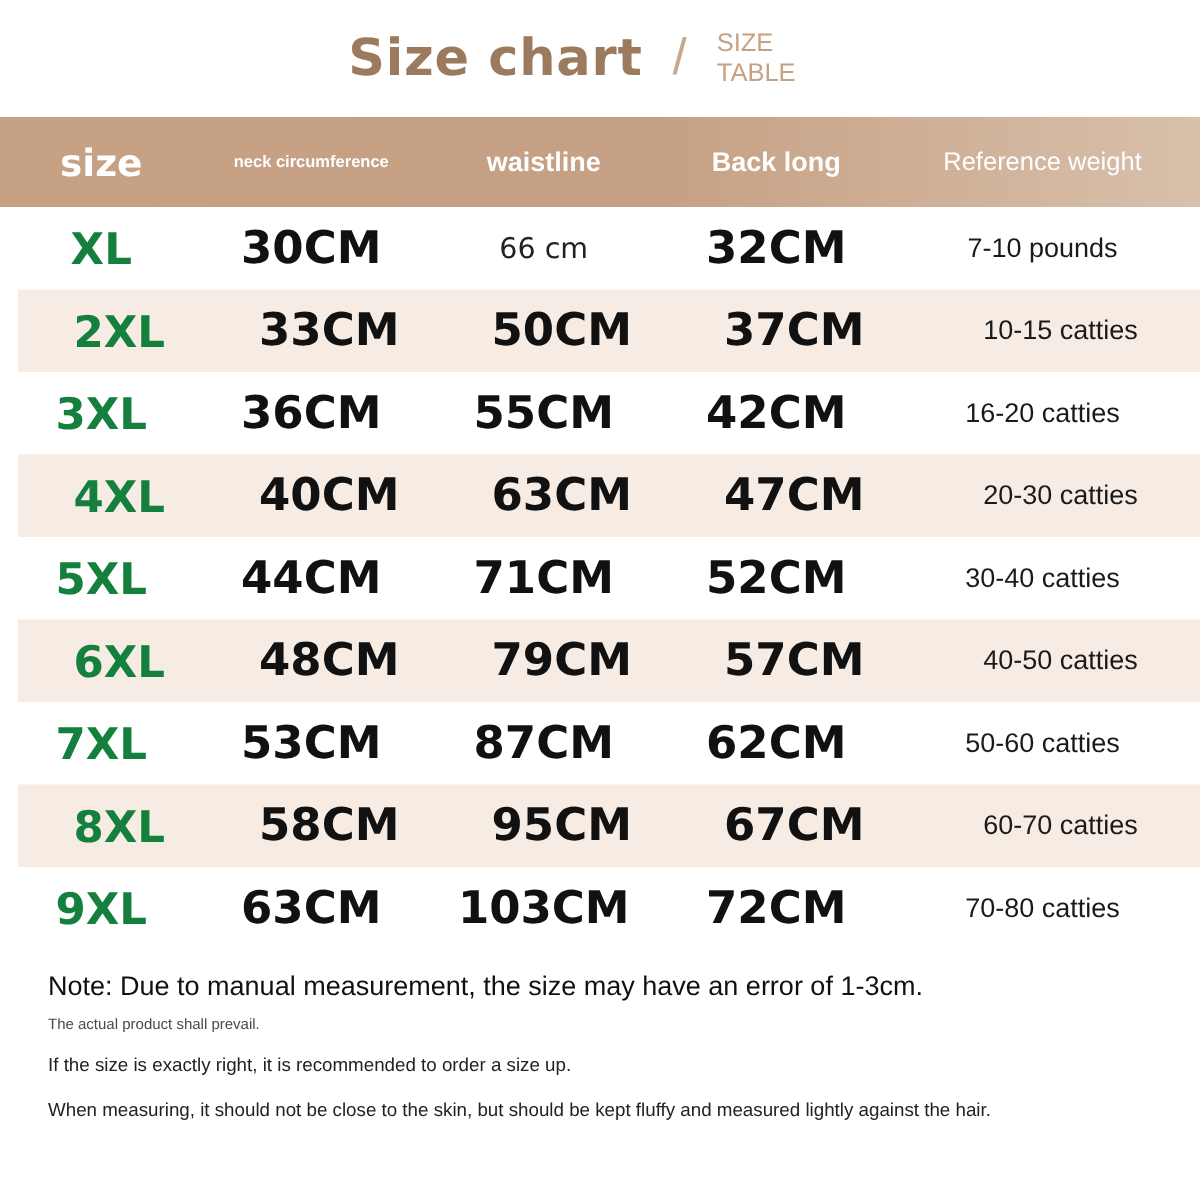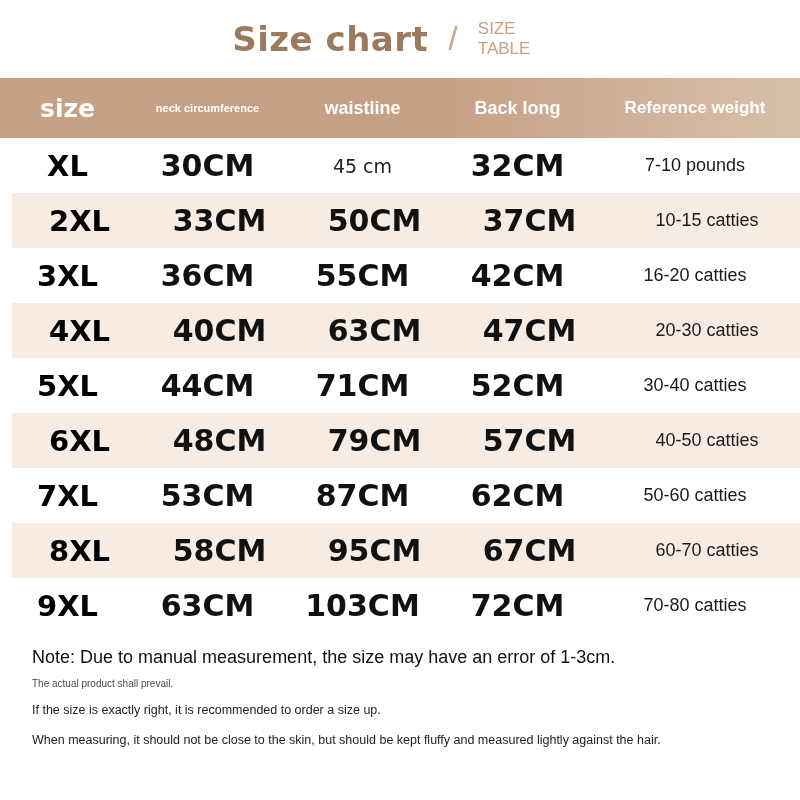--- a/index.html
+++ b/index.html
@@ -100,27 +100,27 @@
   }
   .head-row .c2,
   .head-row .c3 {
     color: #ffffff;
     font-size: 18px;
     font-weight: bold;
   }
   .head-row .c4 {
     color: #ffffff;
     font-size: 17px;
-    font-weight: bold;
+    font-weight: normal;
   }
 
   .cell-size {
     font-size: 29px;
     font-weight: bold;
-    color: #000000;
+    color: #15803d;
     font-family: "DejaVu Sans", sans-serif;
   }
   .cell-num {
     font-size: 30px;
     font-weight: bold;
     color: #111111;
     font-family: "DejaVu Sans", sans-serif;
   }
   .cell-num.small {
     font-size: 19px;
@@ -174,21 +174,21 @@
       <div class="c0">size</div>
       <div class="c1">neck circumference</div>
       <div class="c2">waistline</div>
       <div class="c3">Back long</div>
       <div class="c4">Reference weight</div>
     </div>
 
     <div class="row body-row odd">
       <div class="c0 cell-size">XL</div>
       <div class="c1 cell-num">30CM</div>
-      <div class="c2 cell-num small">45 cm</div>
+      <div class="c2 cell-num small">66 cm</div>
       <div class="c3 cell-num">32CM</div>
       <div class="c4 cell-ref">7-10 pounds</div>
     </div>
 
     <div class="row body-row even">
       <div class="c0 cell-size">2XL</div>
       <div class="c1 cell-num">33CM</div>
       <div class="c2 cell-num">50CM</div>
       <div class="c3 cell-num">37CM</div>
       <div class="c4 cell-ref">10-15 catties</div>

